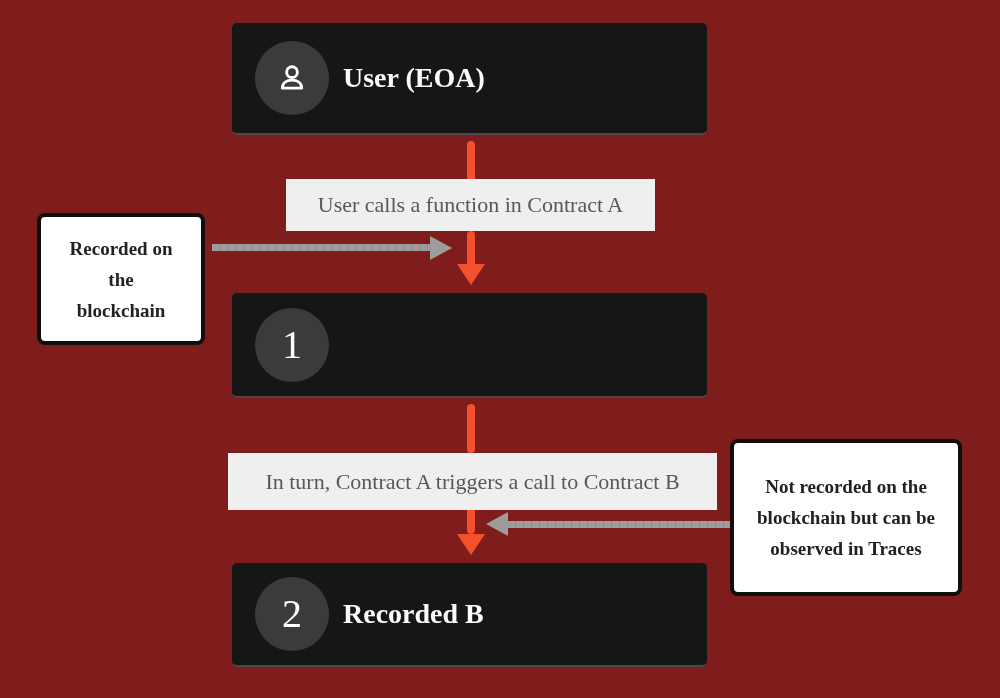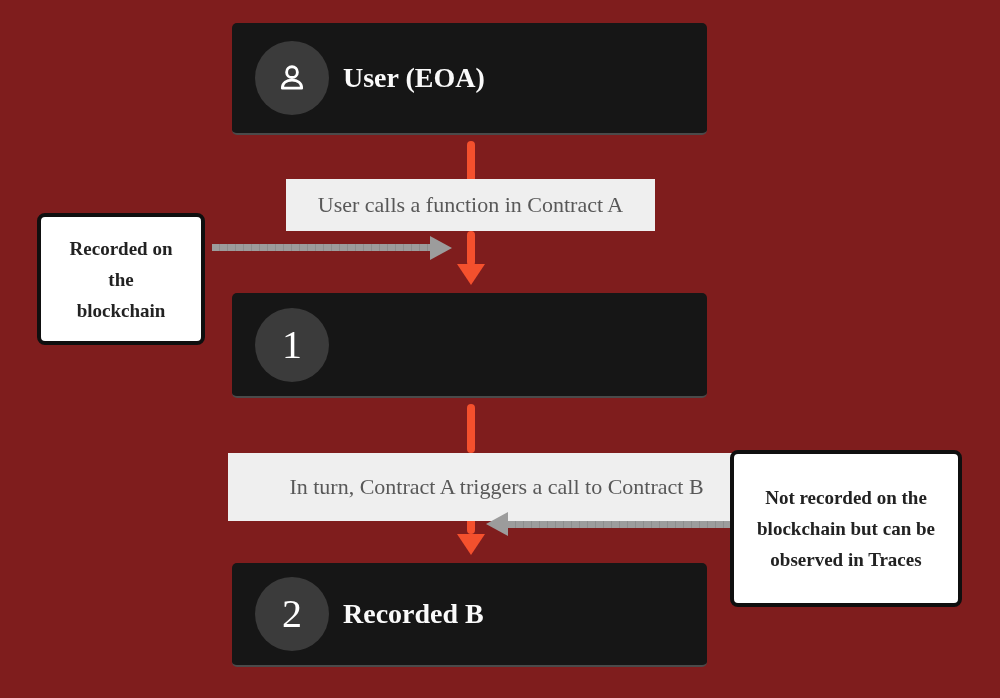--- a/index.html
+++ b/index.html
@@ -84,23 +84,23 @@
   <div class="node" style="top:293px;height:105px;">
     <div class="badge">
       <span class="num">1</span>
     </div>
   </div>
 
   <div class="o-seg" style="left:467px;top:404px;height:49px;"></div>
   <div class="o-seg" style="left:467px;top:507px;height:27px;"></div>
   <div class="o-head" style="left:457px;top:534px;"></div>
 
-  <div class="edge-label" style="left:228px;top:453px;width:489px;height:68px;padding-left:24px;">In turn, Contract A triggers a call to Contract B</div>
+  <div class="edge-label" style="left:228px;top:453px;width:489px;height:57px;">In turn, Contract A triggers a call to Contract B</div>
 
-  <div class="callout" style="left:730px;top:450px;width:232px;height:157px;padding:0 23px;">
+  <div class="callout" style="left:730px;top:439px;width:232px;height:157px;padding:0 23px;">
     <span>Not recorded on the blockchain but can be observed in Traces</span>
   </div>
 
   <div class="g-line" style="left:508px;top:521px;width:222px;"></div>
   <div class="g-head-left" style="left:486px;top:512px;"></div>
 
   <div class="node" style="top:563px;height:104px;">
     <div class="badge">
       <span class="num">2</span>
     </div>

